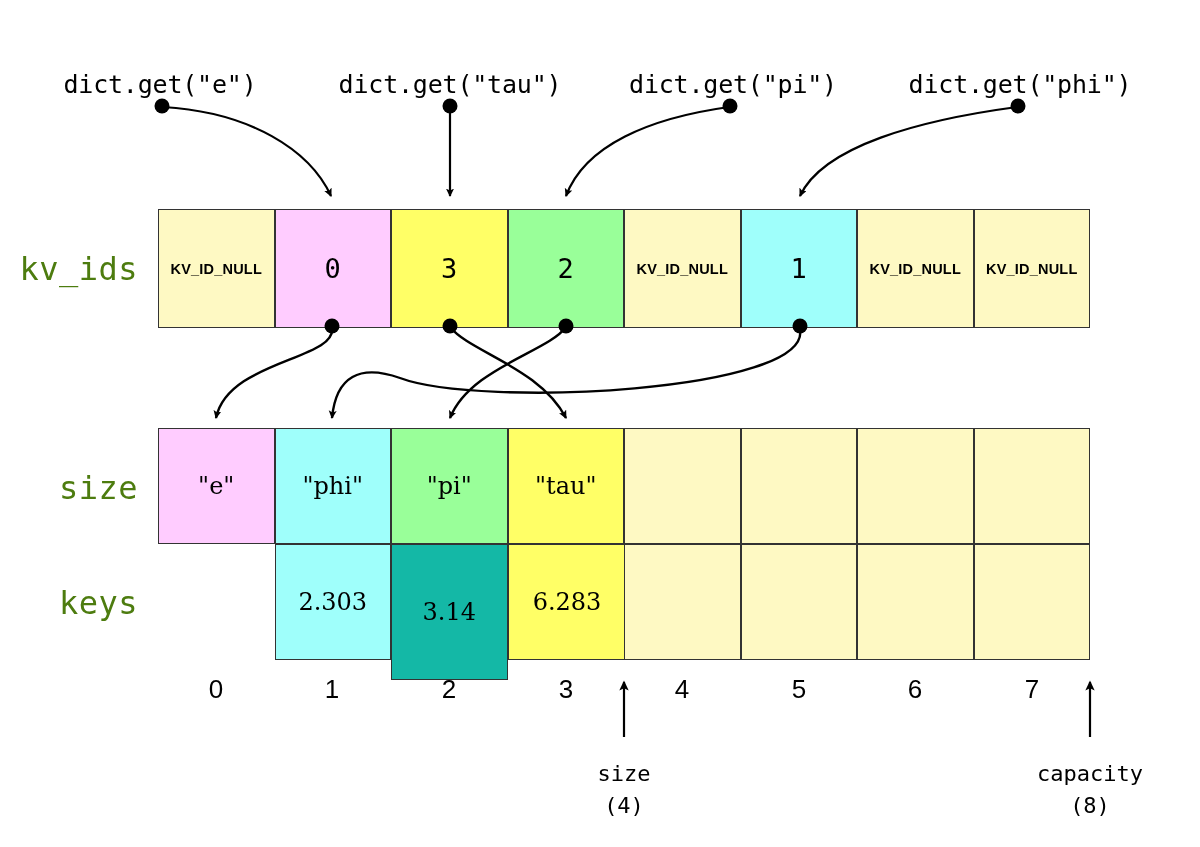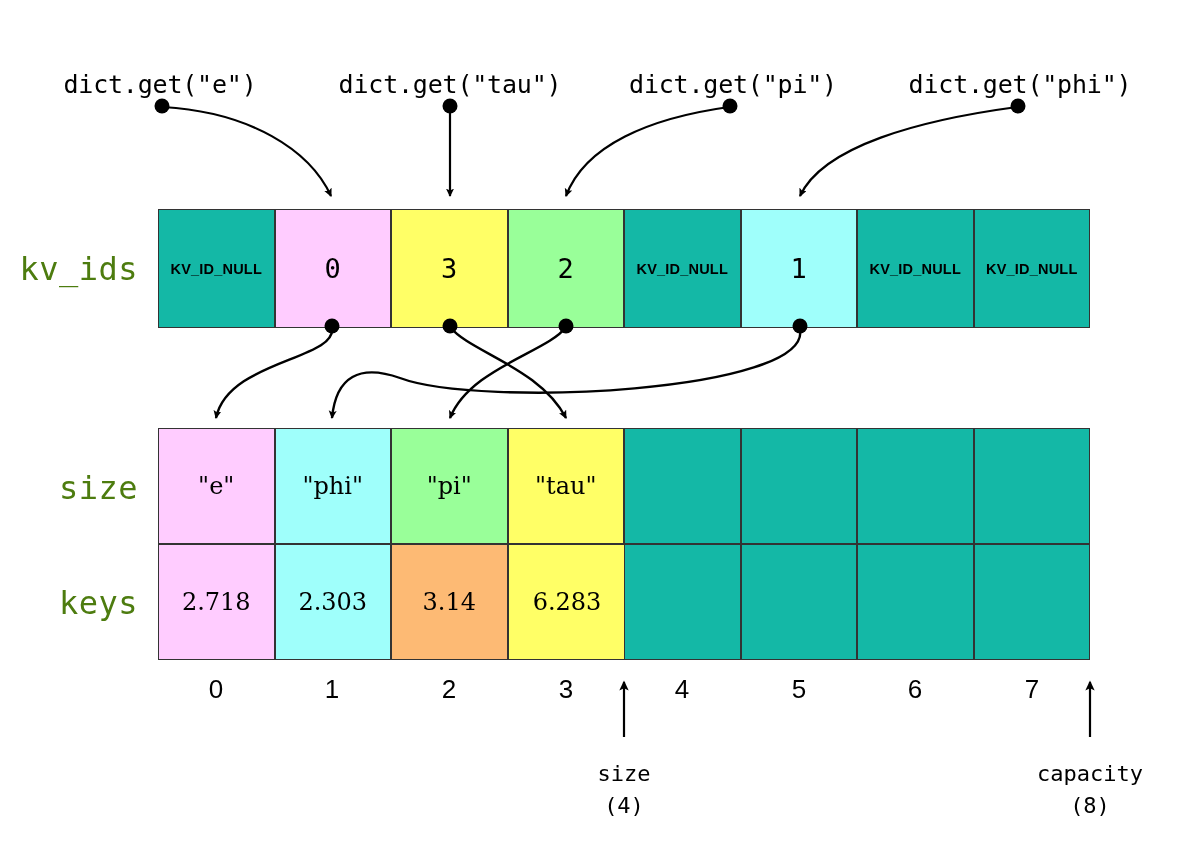--- a/index.html
+++ b/index.html
@@ -40,21 +40,21 @@
   }
 
   
   .cell {
     position: absolute;
     box-sizing: border-box;
     border: 1.6px solid #333333;
     display: flex;
     align-items: center;
     justify-content: center;
-    background: #14b8a6;
+    background: #fef9c3;
   }
   .cell-num {
     font-family: "DejaVu Sans Mono", monospace;
     font-size: 27px;
     color: #000000;
   }
   .cell-null {
     font-family: "Liberation Sans", sans-serif;
     font-weight: bold;
     font-size: 14.5px;
@@ -152,27 +152,24 @@
   <div class="cell" style="left:740.5px; top:428px; width:116.5px; height:116px;">
     <span class="cell-serif"></span>
   </div>
   <div class="cell" style="left:857px;  top:428px; width:116.5px; height:116px;">
     <span class="cell-serif"></span>
   </div>
   <div class="cell" style="left:973.5px; top:428px; width:116.5px; height:116px;">
     <span class="cell-serif"></span>
   </div>
 
-  <div class="cell" style="left:158px;  top:544px; width:116.5px; height:116px; background:#FFCCFF;">
-    <span class="cell-serif">2.718</span>
-  </div>
   <div class="cell" style="left:274.5px; top:544px; width:116.5px; height:116px; background:#9FFFFB;">
     <span class="cell-serif">2.303</span>
   </div>
-  <div class="cell" style="left:391px;  top:544px; width:116.5px; height:116px; background:#fdba74;">
+  <div class="cell" style="left:391px;  top:544px; width:116.5px; height:136px; background:#14b8a6;">
     <span class="cell-serif">3.14</span>
   </div>
   <div class="cell" style="left:507.5px; top:544px; width:119px; height:116px; background:#FFFF66;">
     <span class="cell-serif">6.283</span>
   </div>
   <div class="cell" style="left:624px;  top:544px; width:116.5px; height:116px;">
     <span class="cell-serif"></span>
   </div>
   <div class="cell" style="left:740.5px; top:544px; width:116.5px; height:116px;">
     <span class="cell-serif"></span>

